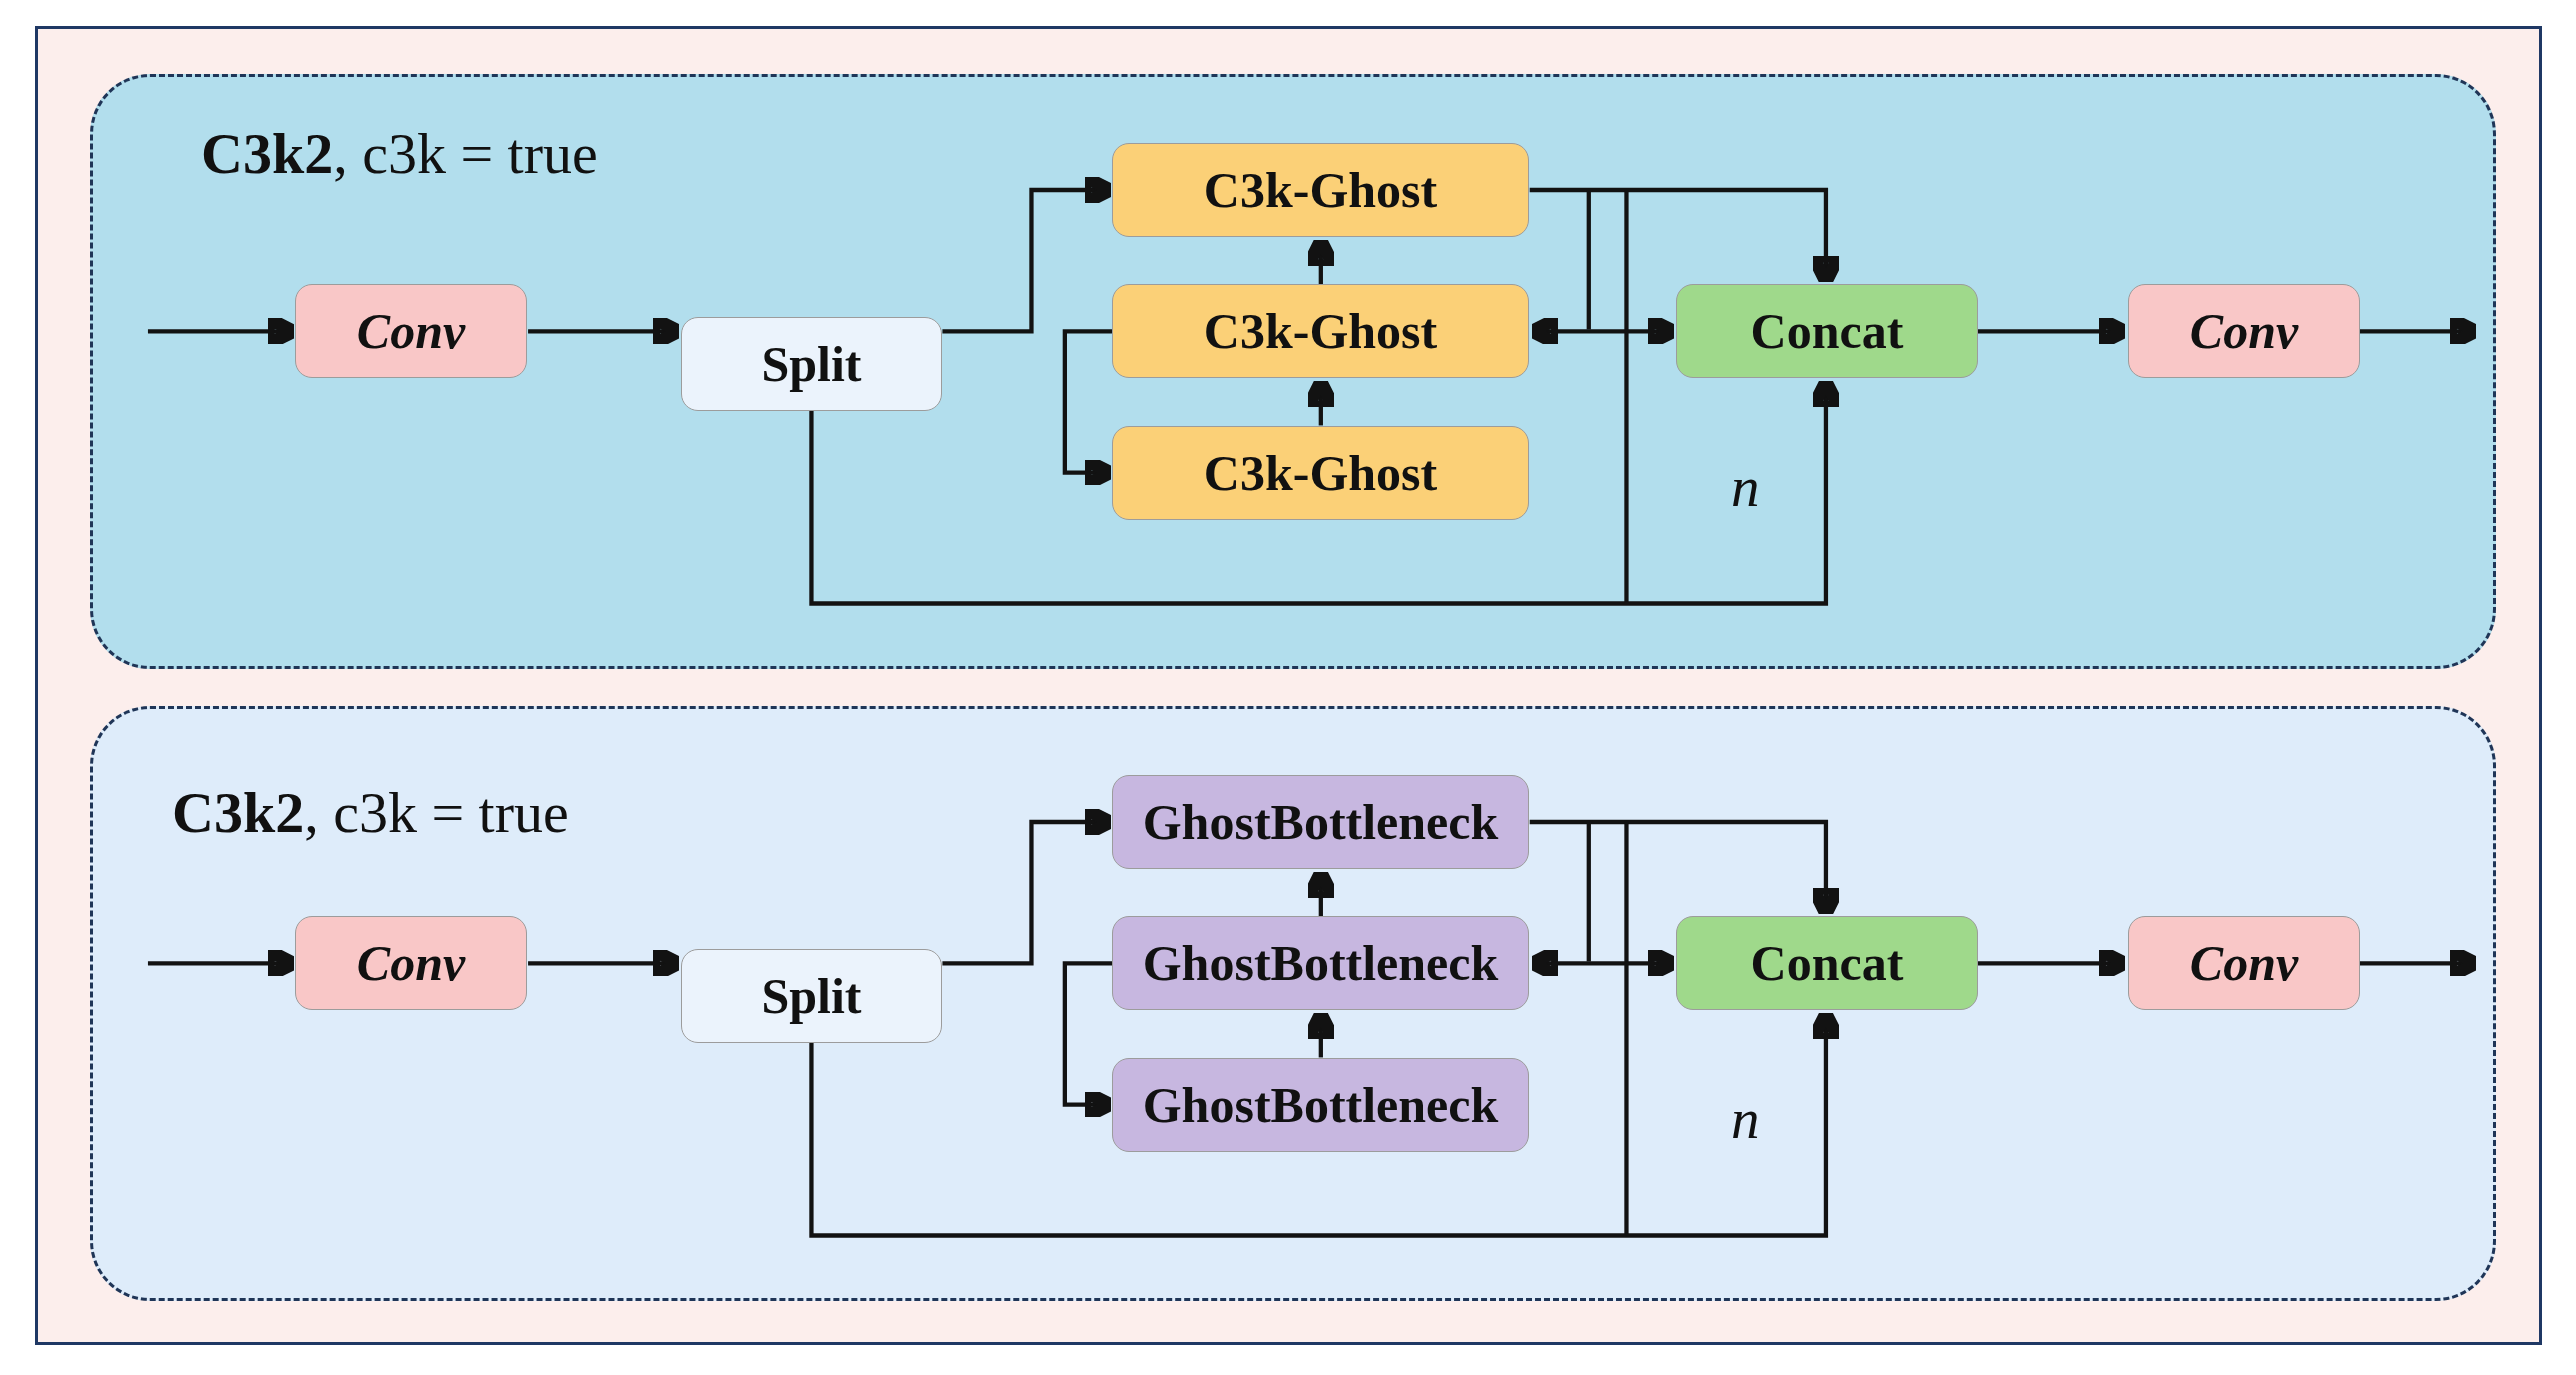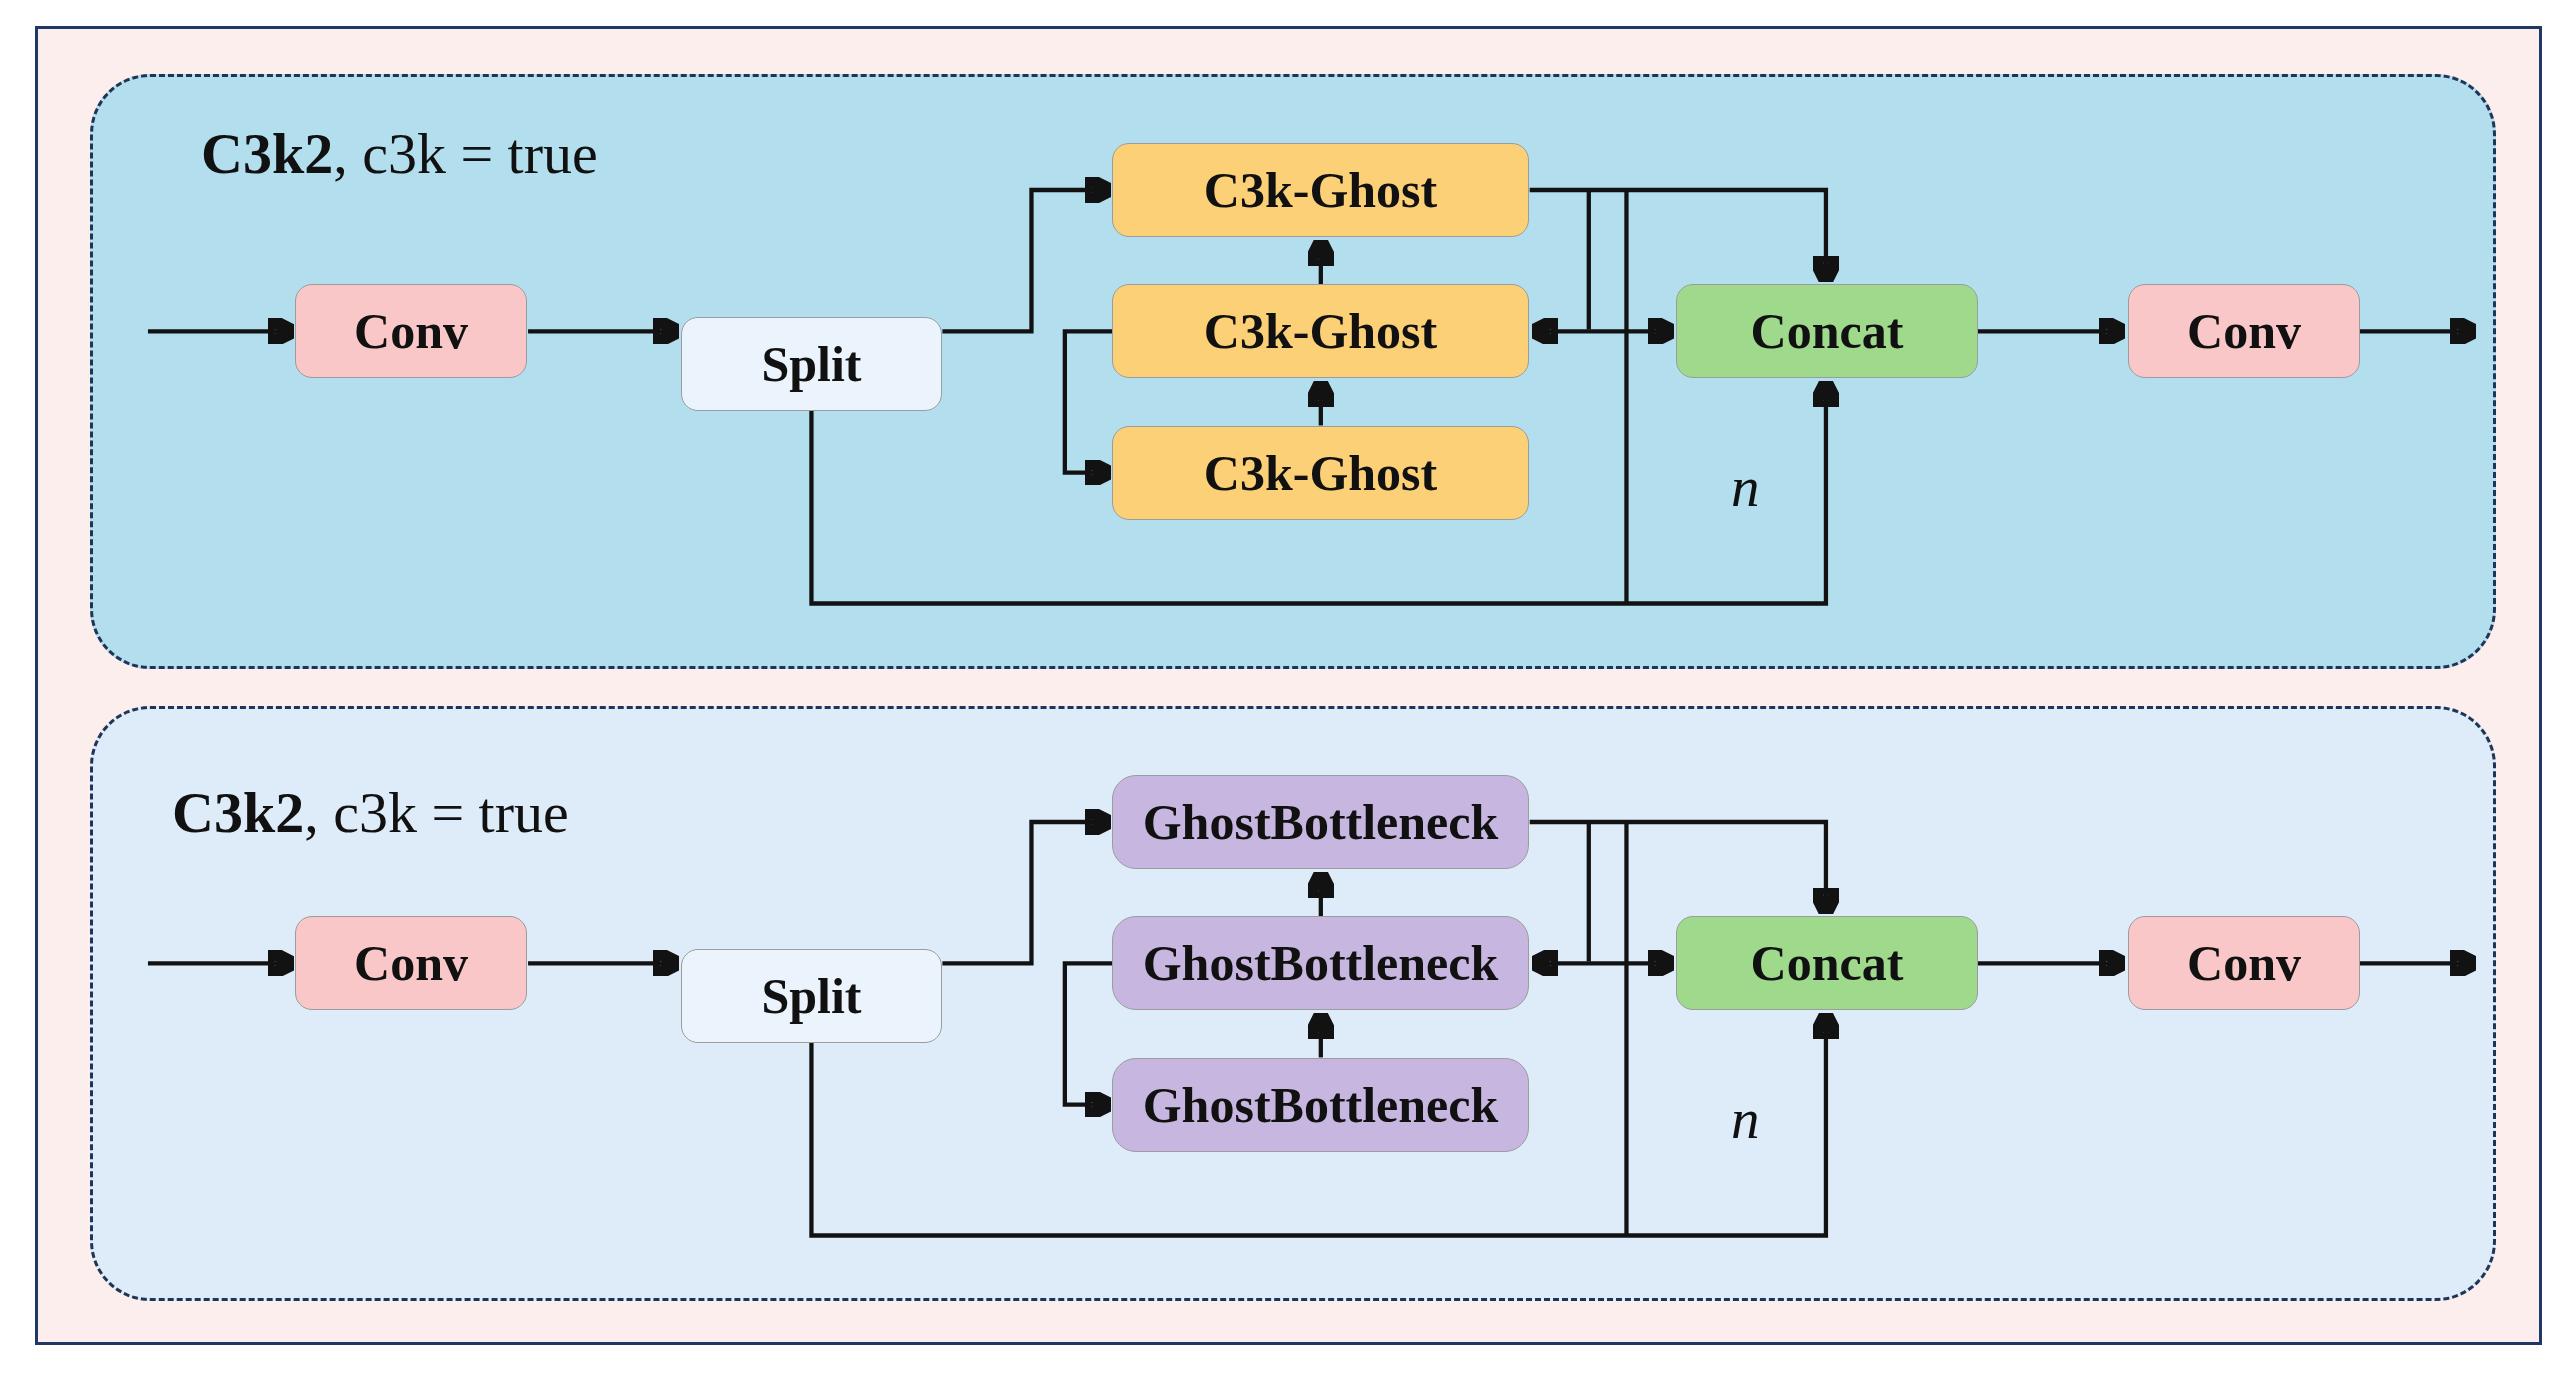--- a/index.html
+++ b/index.html
@@ -13,25 +13,25 @@
   .panel-a{top:45px;background:var(--panel1-bg,#B2DEED);}
   .panel-b{top:677px;background:var(--panel2-bg,#DEECFA);}
   .panel-title{position:absolute;font-size:58px;line-height:67px;white-space:nowrap;}
   .panel-a .panel-title{left:108px;top:43px;}
   .panel-b .panel-title{left:79px;top:70px;}
   .panel-title .b{font-weight:bold;}
   .wires{position:absolute;left:0;top:0;width:2406px;height:595px;}
   .box{position:absolute;height:94px;box-sizing:border-box;display:flex;
        align-items:center;justify-content:center;border:1.7px solid var(--box-border,#9C9C9C);
        border-radius:17px;font-weight:bold;font-size:50px;white-space:nowrap;}
-  .conv{background:var(--conv-fill,#F9C7C7);}
+  .conv{background:var(--conv-fill,#F9C7C7);font-style:italic;}
   .split{background:var(--split-fill,#EBF3FC);margin-top:33px;}
   .concat{background:var(--concat-fill,#9FD98B);text-align:center;}
   .panel-a .stack{background:var(--stack1-fill,#FBD077);}
-  .panel-b .stack{background:var(--stack2-fill,#C7B7E0);border-radius:24px;}
+  .panel-b .stack{background:var(--stack2-fill,#C7B7E0);}
   .pos-conv-in{left:202px;top:207px;width:232px;}
   .pos-split{left:588px;top:207px;width:261px;}
   .pos-stack-1{left:1019px;top:66px;width:417px;}
   .pos-stack-2{left:1019px;top:207px;width:417px;}
   .pos-stack-3{left:1019px;top:349px;width:417px;}
   .pos-concat{left:1583px;top:207px;width:302px;}
   .pos-conv-out{left:2035px;top:207px;width:232px;}
   .n-label{position:absolute;left:1638px;top:377px;font-size:57px;font-style:italic;}
   .wires path{stroke:var(--line,#121212);stroke-width:5;fill:none;}
 </style>

